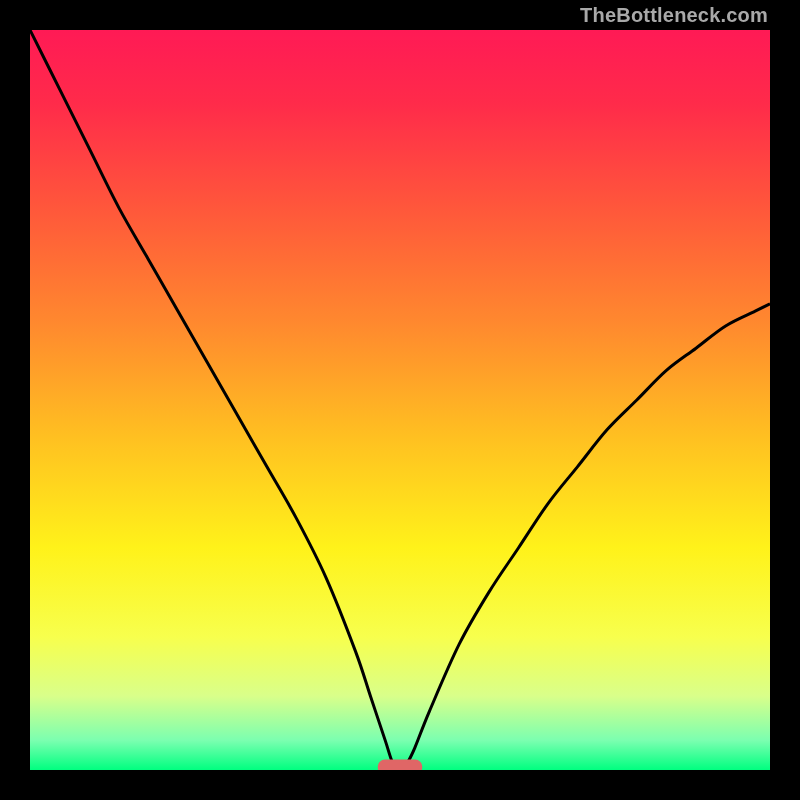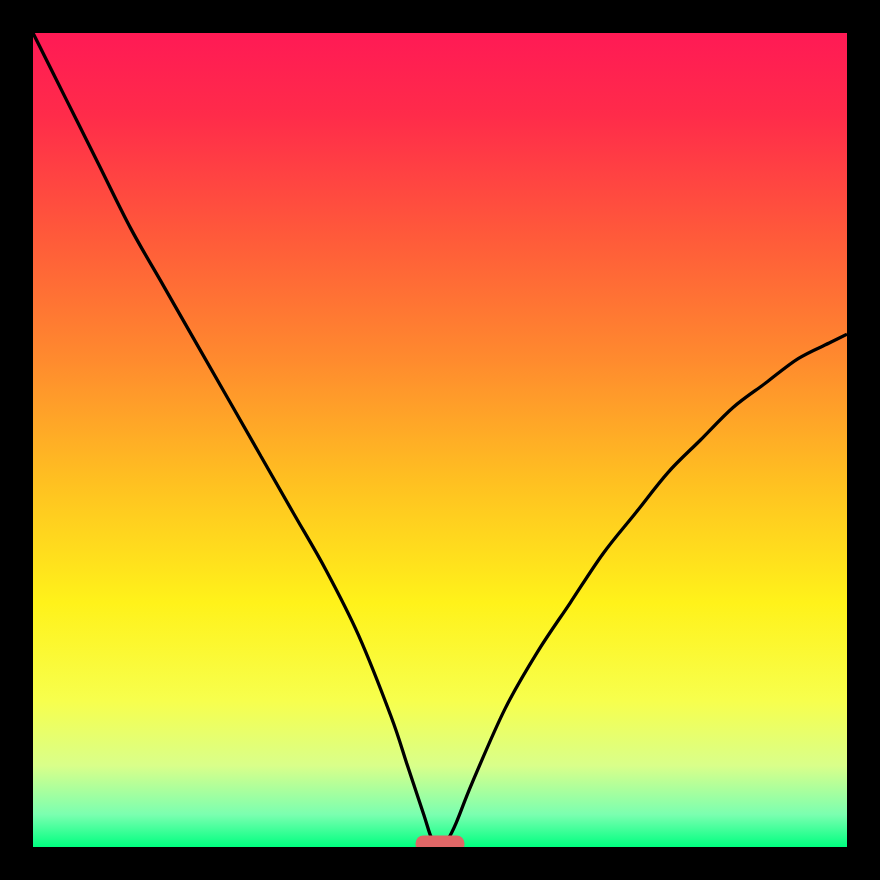--- a/index.html
+++ b/index.html
@@ -33,20 +33,21 @@
     font-weight: 600;
     letter-spacing: 0.2px;
   }
   svg { display: block; }
 </style>
 </head>
 <body>
 
 <div class="frame">
 
+  <div class="attribution">TheBottleneck.com</div>
 
   <div class="plot-area">
     <svg id="chart-svg" width="740" height="740" viewBox="0 0 740 740">
       <defs>
         <linearGradient id="bg-grad" x1="0" y1="0" x2="0" y2="1">
             <stop offset="0%" stop-color="#ff1a55"></stop>
             <stop offset="10%" stop-color="#ff2b4a"></stop>
             <stop offset="25%" stop-color="#ff5a3a"></stop>
             <stop offset="40%" stop-color="#ff8a2e"></stop>
             <stop offset="55.00000000000001%" stop-color="#ffc021"></stop>

